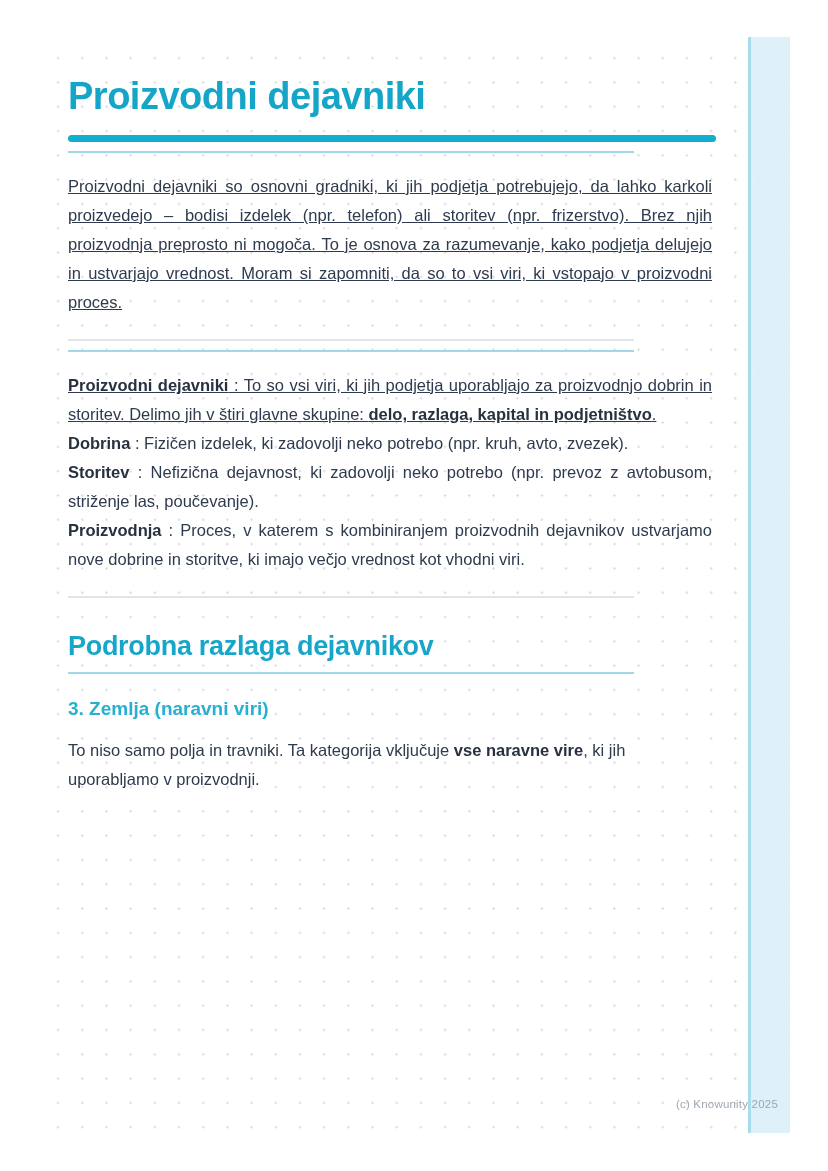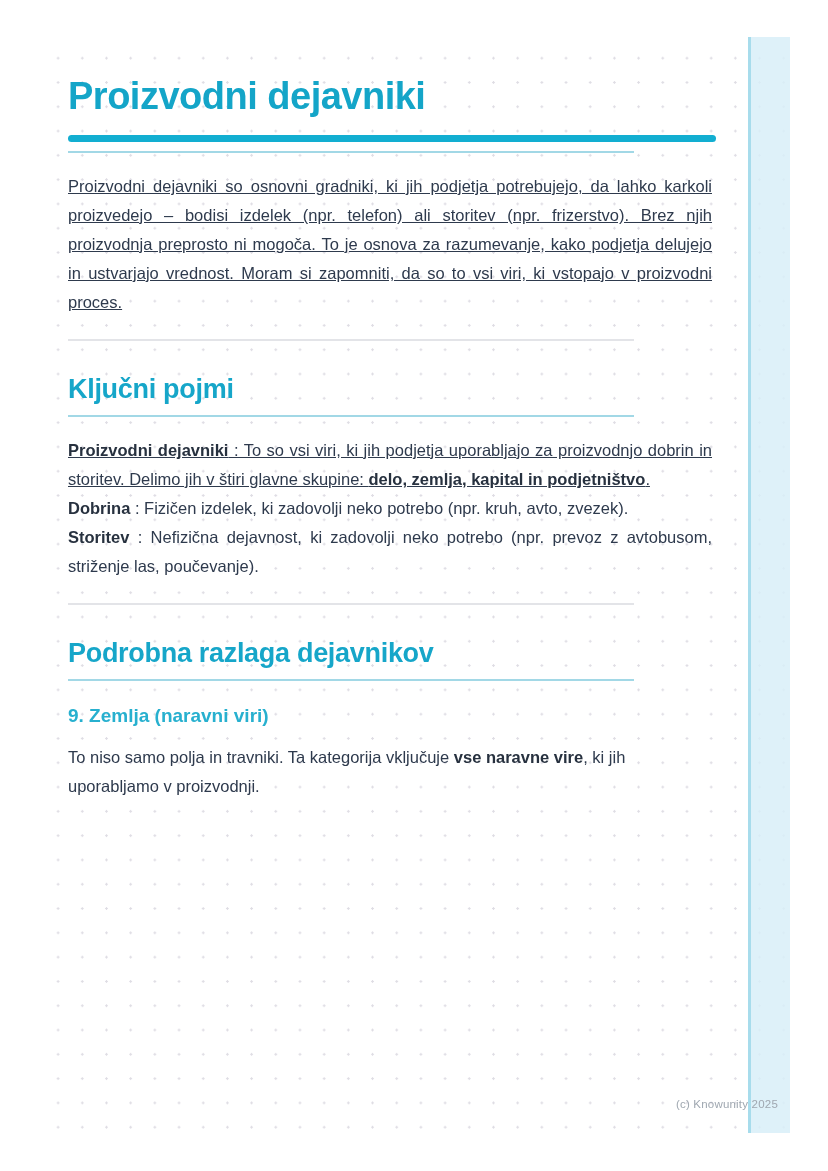--- a/index.html
+++ b/index.html
@@ -77,33 +77,33 @@
     <div class="title-rule"></div>
 
     <section>
       <div class="h2-rule"></div>
       <p class="body">Proizvodni dejavniki so osnovni gradniki, ki jih podjetja potrebujejo, da lahko karkoli proizvedejo – bodisi izdelek (npr. telefon) ali storitev (npr. frizerstvo). Brez njih proizvodnja preprosto ni mogoča. To je osnova za razumevanje, kako podjetja delujejo in ustvarjajo vrednost. Moram si zapomniti, da so to vsi viri, ki vstopajo v proizvodni proces.</p>
     </section>
 
     <div class="divider"></div>
 
     <section>
-      <h2>Ključni pojmi</h2>
       <div class="h2-rule"></div>
-      <p class="body"><b>Proizvodni dejavniki</b> : To so vsi viri, ki jih podjetja uporabljajo za proizvodnjo dobrin in storitev. Delimo jih v štiri glavne skupine: <b>delo, zemlja, kapital in podjetništvo</b>.</p>
+      <p class="body"><b>Proizvodni dejavniki</b> : To so vsi viri, ki jih podjetja uporabljajo za proizvodnjo dobrin in storitev. Delimo jih v štiri glavne skupine: <b>delo, razlaga, kapital in podjetništvo</b>.</p>
       <p class="body"><b>Dobrina</b> : Fizičen izdelek, ki zadovolji neko potrebo (npr. kruh, avto, zvezek).</p>
       <p class="body"><b>Storitev</b> : Nefizična dejavnost, ki zadovolji neko potrebo (npr. prevoz z avtobusom, striženje las, poučevanje).</p>
+      <p class="body"><b>Proizvodnja</b> : Proces, v katerem s kombiniranjem proizvodnih dejavnikov ustvarjamo nove dobrine in storitve, ki imajo večjo vrednost kot vhodni viri.</p>
     </section>
 
     <div class="divider"></div>
 
     <section>
       <h2>Podrobna razlaga dejavnikov</h2>
       <div class="h2-rule"></div>
-      <h3>9. Zemlja (naravni viri)</h3>
+      <h3>3. Zemlja (naravni viri)</h3>
       <p class="body left">To niso samo polja in travniki. Ta kategorija vključuje <b>vse naravne vire</b>, ki jih uporabljamo v proizvodnji.</p>
     </section>
 
   </div>
 
   <div class="footer">(c) Knowunity 2025</div>
 
 </div>
 
 </body></html>

